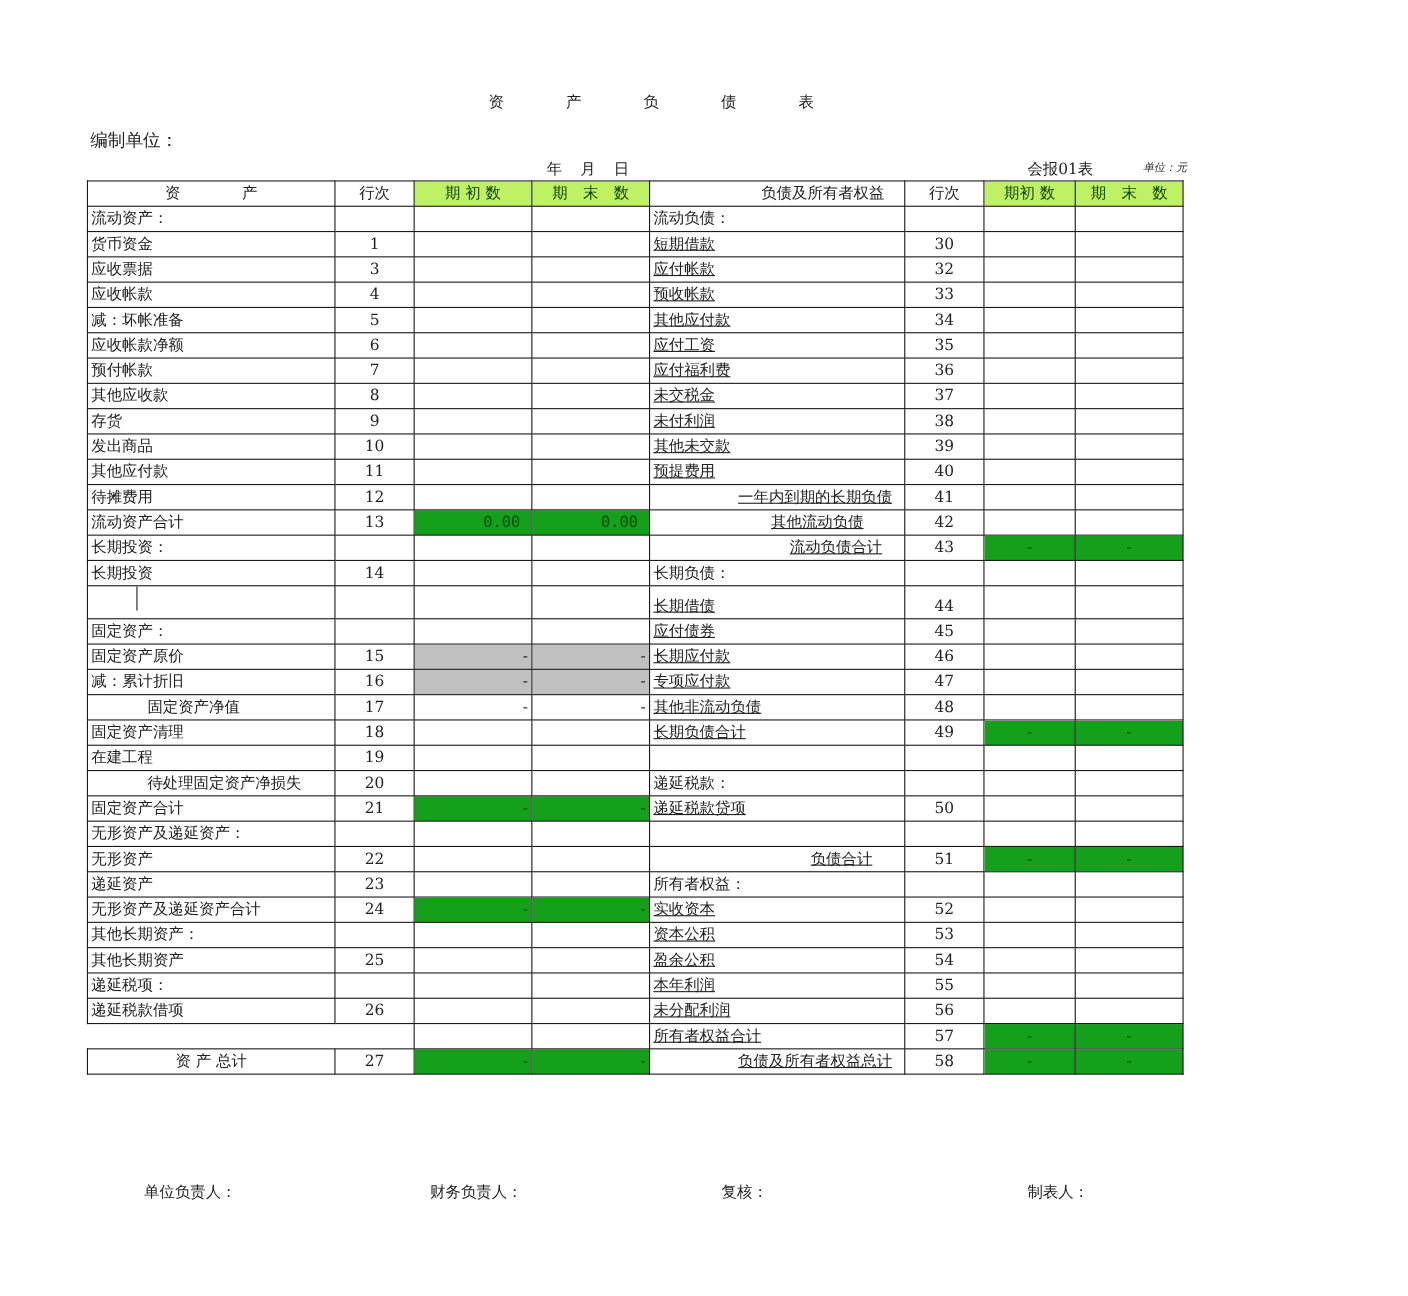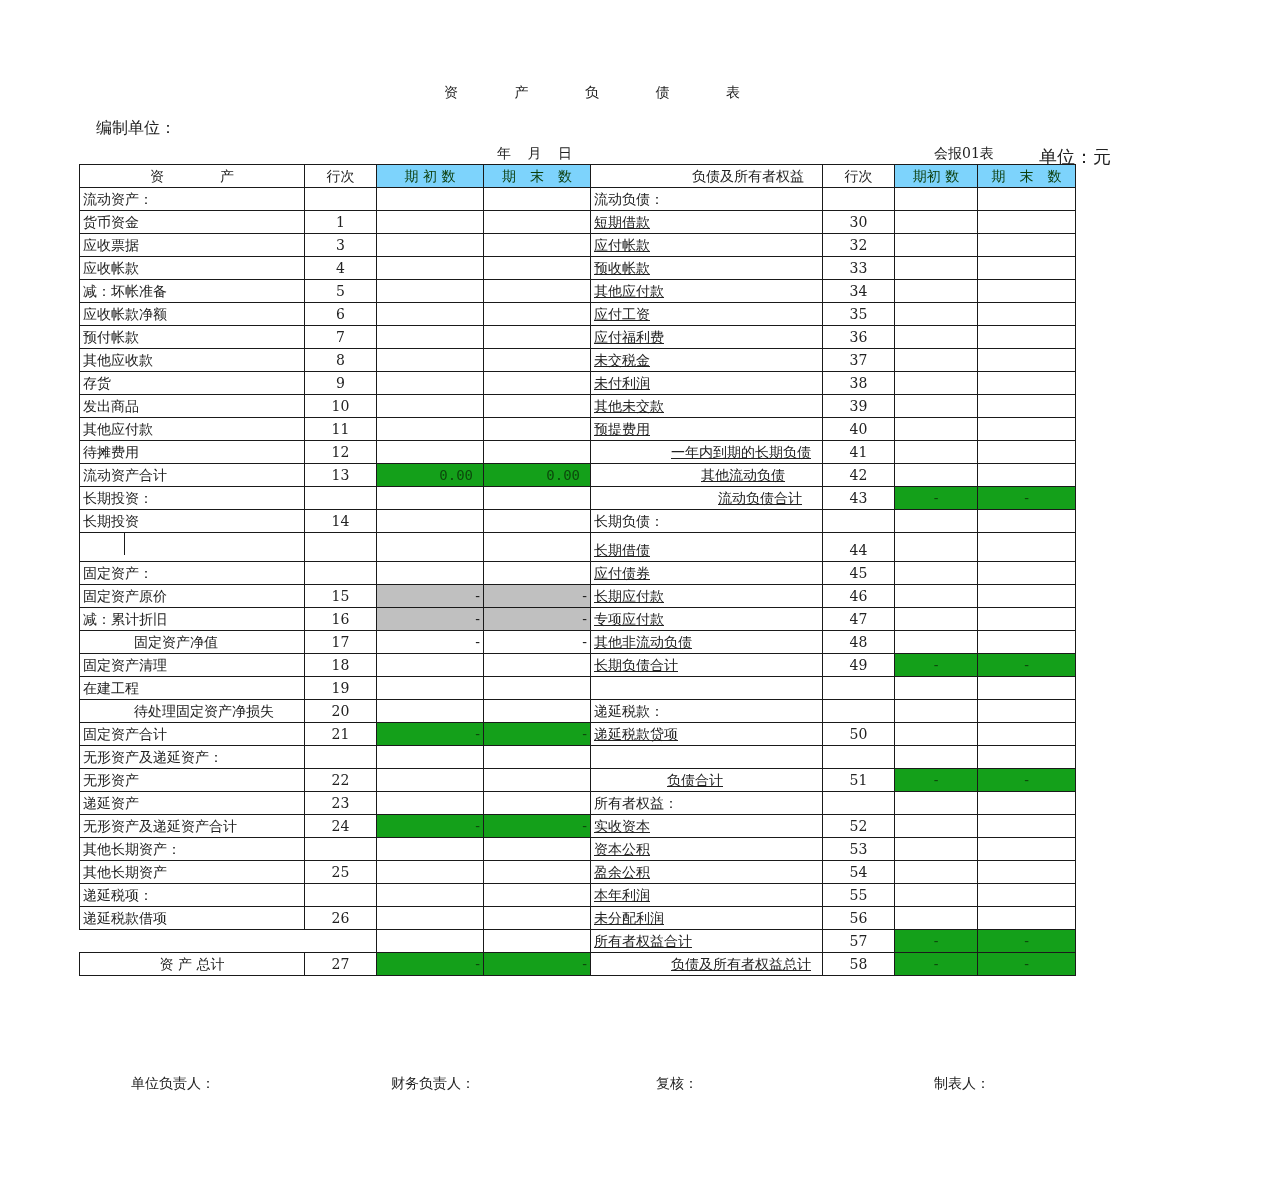--- a/index.html
+++ b/index.html
@@ -1,28 +1,28 @@
 <!DOCTYPE html>
 <html><head>
 <meta charset="utf-8">
 <style>
   html, body { margin: 0; padding: 0; background: #ffffff; }
   body { width: 1280px; height: 1178px; position: relative; font-family: "DejaVu Serif", "Liberation Serif", serif; color: #222; overflow: hidden; }
   .title { position: absolute; left: 0; width: 1210px; top: 84px; text-align: center; font-size: 14px; letter-spacing: 26px; }
-  .unit { position: absolute; left: 96px; top: 118px; font-size: 16px; }
+  .unit { position: absolute; left: 82px; top: 118px; font-size: 16px; }
   .date { position: absolute; left: 497px; top: 145px; font-size: 14px; word-spacing: 12px; }
   .reportno { position: absolute; left: 934px; top: 145px; font-size: 14px; text-align: center; }
-  .currency { position: absolute; left: 1039px; top: 145px; font-size: 18px; }
+  .currency { position: absolute; left: 1039px; top: 145px; font-size: 10px; font-style: italic; }
   table.bs { position: absolute; left: 79px; top: 164px; border-collapse: collapse; table-layout: fixed; font-size: 14px; }
   table.bs td { border: 1.5px solid #1a1a1a; height: 22px; padding: 0 3px; white-space: nowrap; overflow: hidden; line-height: 22px; vertical-align: bottom; }
   .c1 { width: 225px; } .c2 { width: 72px; } .c3 { width: 107px; } .c4 { width: 107px; }
   .c5 { width: 232px; } .c6 { width: 72px; } .c7 { width: 83px; } .c8 { width: 98px; }
   td.hdr { text-align: center; }
   td.g { background: #14a01a; color: #0c4a0c; }
-  td.gh { background: #7dd3fc; color: #0c3d0c; text-align: center; margin-top: 41px; }
+  td.gh { background: #bef264; color: #0c3d0c; text-align: center; margin-top: 41px; }
   td.gray { background: #c0c0c0; }
   td.num { text-align: center; }
   td.amt { text-align: right; padding-right: 55px; }
   td.amt2 { text-align: right; padding-right: 30px; }
   td.ind { padding-left: 50px; }
   td.ind2 { padding-left: 80px; text-decoration: underline; }
   td.ctr { text-align: center; }
   td.sect { }
   .split { display: inline-block; width: 44px; border-right: 1.5px solid #1a1a1a; height: 22px; margin-left: -3px; }
   .footer { position: absolute; top: 1075px; font-size: 14px; }
@@ -309,21 +309,21 @@
         <td class="ind2"></td>
         <td class="num"></td>
         <td></td>
         <td></td>
       </tr>
       <tr>
         <td class="ind">无形资产</td>
         <td class="num">22</td>
         <td class="amt"></td>
         <td class="amt2"></td>
-        <td class="ind2" style="padding-left: 76px;">负债合计</td>
+        <td class="ind2" style="padding-left: 120px; text-align: center;">负债合计</td>
         <td class="num">51</td>
         <td class="g ctr">-</td>
         <td class="g ctr">-</td>
       </tr>
       <tr>
         <td class="ind">递延资产</td>
         <td class="num">23</td>
         <td class="amt"></td>
         <td class="amt2"></td>
         <td class="sect">所有者权益：</td>

